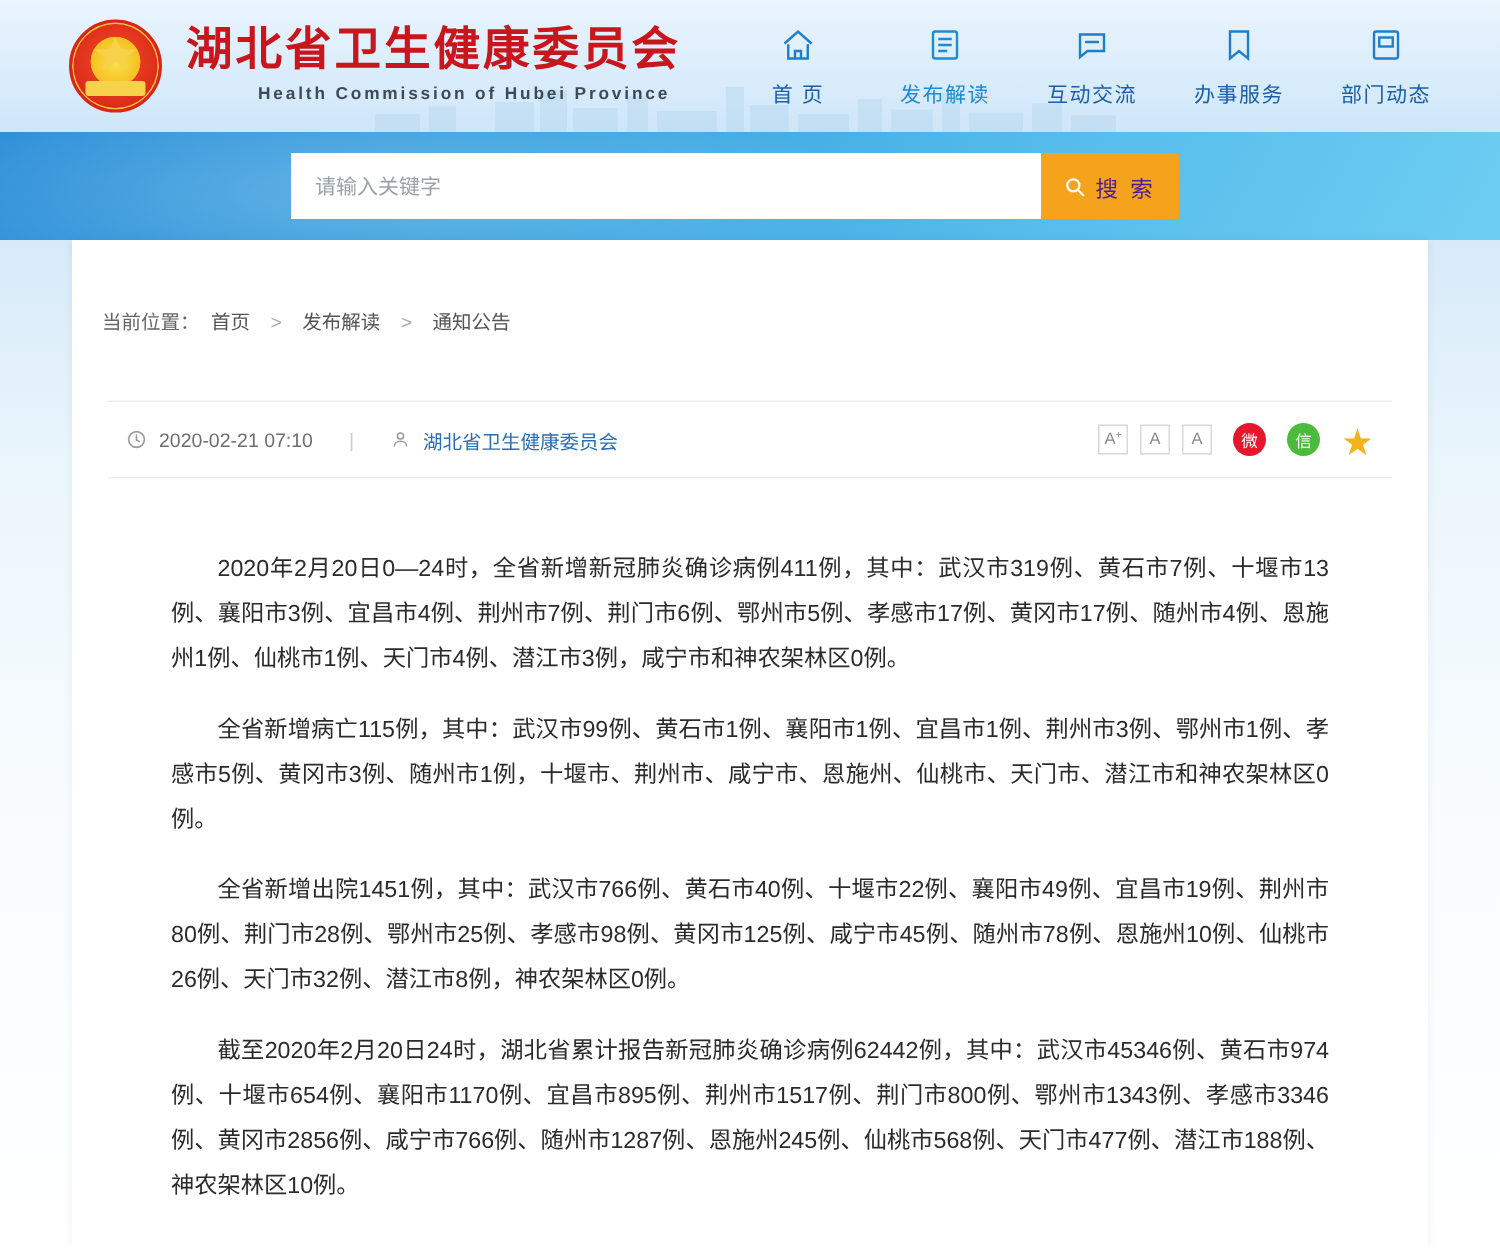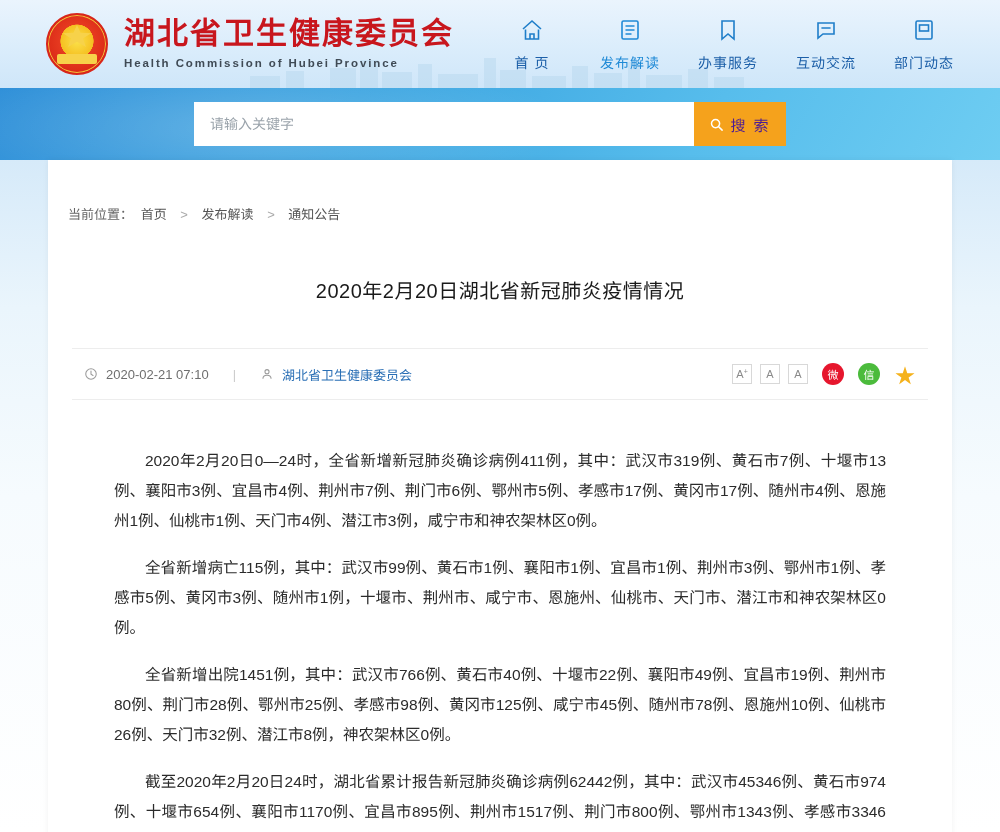--- a/index.html
+++ b/index.html
@@ -70,20 +70,21 @@
     color: #c8161d;
     letter-spacing: 2px;
     font-family: "DejaVu Sans", "Liberation Sans", sans-serif;
   }
   .site-title-en {
     margin-top: 9px;
     font-size: 11.5px;
     color: #3f4a55;
     letter-spacing: 1.9px;
     font-weight: bold;
+    margin-left: 48px;
   }
   .topnav {
     margin-left: auto;
     display: flex;
     align-items: flex-start;
     gap: 34px;
     padding-right: 4px;
   }
   .topnav-item {
     width: 64px;
@@ -302,34 +303,34 @@
             <rect x="4" y="3" width="16" height="18" rx="1.5"></rect>
               <path d="M7.5 8h9M7.5 12h9M7.5 16h6"></path>
           </svg>
         </div>
         <div class="topnav-label">发布解读</div>
       </div>
 
       <div class="topnav-item">
         <div class="topnav-icon">
           <svg width="24" height="24" viewBox="0 0 24 24" fill="none" stroke="#1f7ec9" stroke-width="1.6">
-            <path d="M6 3h12v18l-6-5-6 5z"></path>
-          </svg>
-        </div>
-        <div class="topnav-label">办事服务</div>
-      </div>
-
-      <div class="topnav-item">
-        <div class="topnav-icon">
-          <svg width="24" height="24" viewBox="0 0 24 24" fill="none" stroke="#1f7ec9" stroke-width="1.6">
             <path d="M4 5h16v11H9l-5 4z"></path>
               <path d="M8 10h8" stroke-linecap="round"></path>
           </svg>
         </div>
         <div class="topnav-label">互动交流</div>
+      </div>
+
+      <div class="topnav-item">
+        <div class="topnav-icon">
+          <svg width="24" height="24" viewBox="0 0 24 24" fill="none" stroke="#1f7ec9" stroke-width="1.6">
+            <path d="M6 3h12v18l-6-5-6 5z"></path>
+          </svg>
+        </div>
+        <div class="topnav-label">办事服务</div>
       </div>
 
       <div class="topnav-item">
         <div class="topnav-icon">
           <svg width="24" height="24" viewBox="0 0 24 24" fill="none" stroke="#1f7ec9" stroke-width="1.6">
             <rect x="4" y="3" width="16" height="18" rx="1.5"></rect>
               <rect x="7.5" y="7" width="9" height="6"></rect>
           </svg>
         </div>
         <div class="topnav-label">部门动态</div>
@@ -357,21 +358,20 @@
 
   <div class="breadcrumb">
     <span>当前位置：</span>
     <a href="#">首页</a>
     <span class="sep">&gt;</span>
     <a href="#">发布解读</a>
     <span class="sep">&gt;</span>
     <a href="#">通知公告</a>
   </div>
 
-  <h1 class="article-title">2020年2月20日湖北省新冠肺炎疫情情况</h1>
 
   <div class="meta-row">
     <div class="meta-left">
       <svg width="14" height="14" viewBox="0 0 24 24" fill="none" stroke="#9a9a9a" stroke-width="1.8">
         <circle cx="12" cy="12" r="9"></circle>
           <path d="M12 7v5.5l3.5 2" stroke-linecap="round"></path>
       </svg>
       <span>2020-02-21 07:10</span>
       <span class="meta-divider">|</span>
       <svg width="14" height="14" viewBox="0 0 24 24" fill="none" stroke="#9a9a9a" stroke-width="1.8">

